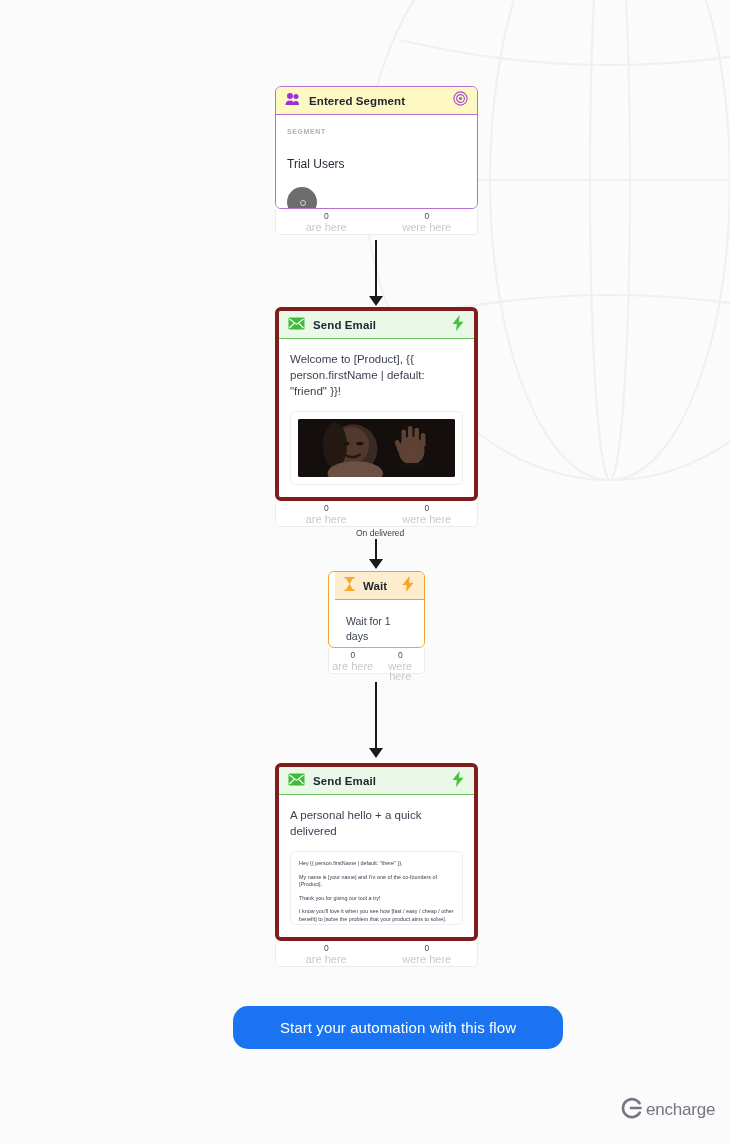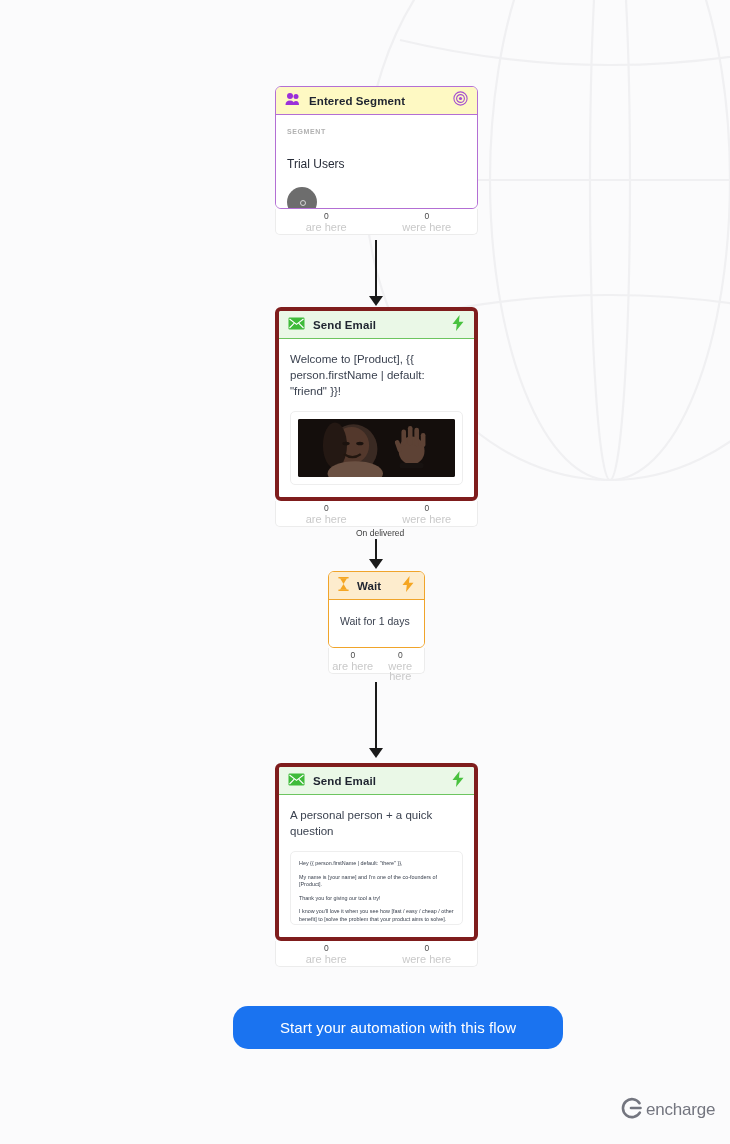--- a/index.html
+++ b/index.html
@@ -97,21 +97,21 @@
     line-height: 10px;
   }
 
   
   .node.purple .node-card { border: 1px solid #b36fd4; }
   .node.purple .node-header { background: #fef9c3; border-bottom: 1px solid #b36fd4; }
 
   .node.green .node-card { border: 4px solid #7f1d1d; }
   .node.green .node-header { background: #eaf8e7; border-bottom: 1px solid #6dc560; }
 
-  .node.orange .node-card { border: 1px solid #f0a42a; }
+  .node.orange .node-card { border: 1px solid #f0a42a; padding-left: 6px; }
   .node.orange .node-header { background: #fdeccd; border-bottom: 1px solid #f0a42a; }
 
   
   #node-entered-segment { left: 275px; top: 86px; width: 203px; }
   #node-send-email-1    { left: 275px; top: 307px; width: 203px; }
   #node-wait            { left: 328px; top: 571px; width: 97px; }
   #node-send-email-2    { left: 275px; top: 763px; width: 203px; }
 
   
   .seg-label {
@@ -407,21 +407,21 @@
           </svg>
         </span>
         <span class="title">Send Email</span>
         <span class="action-icon">
           <svg width="14" height="16" viewBox="0 0 14 16">
             <path d="M8.6 0 L1.5 9 h4.3 L5 16 L12.5 6.7 H8 z" fill="#49c23f"></path>
           </svg>
         </span>
       </div>
       <div class="node-body">
-        <div class="email-subject">A personal person + a quick question</div>
+        <div class="email-subject">A personal hello + a quick delivered</div>
         <div class="email-preview text-preview">
           <p>Hey {{ person.firstName | default: "there" }},</p>
           <p>My name is [your name] and I'm one of the co-founders of [Product].</p>
           <p>Thank you for giving our tool a try!</p>
           <p>I know you'll love it when you see how [fast / easy / cheap / other benefit] to [solve the problem that your product aims to solve].</p>
         </div>
       </div>
     </div>
     <div class="stats">
       <div class="stat">

